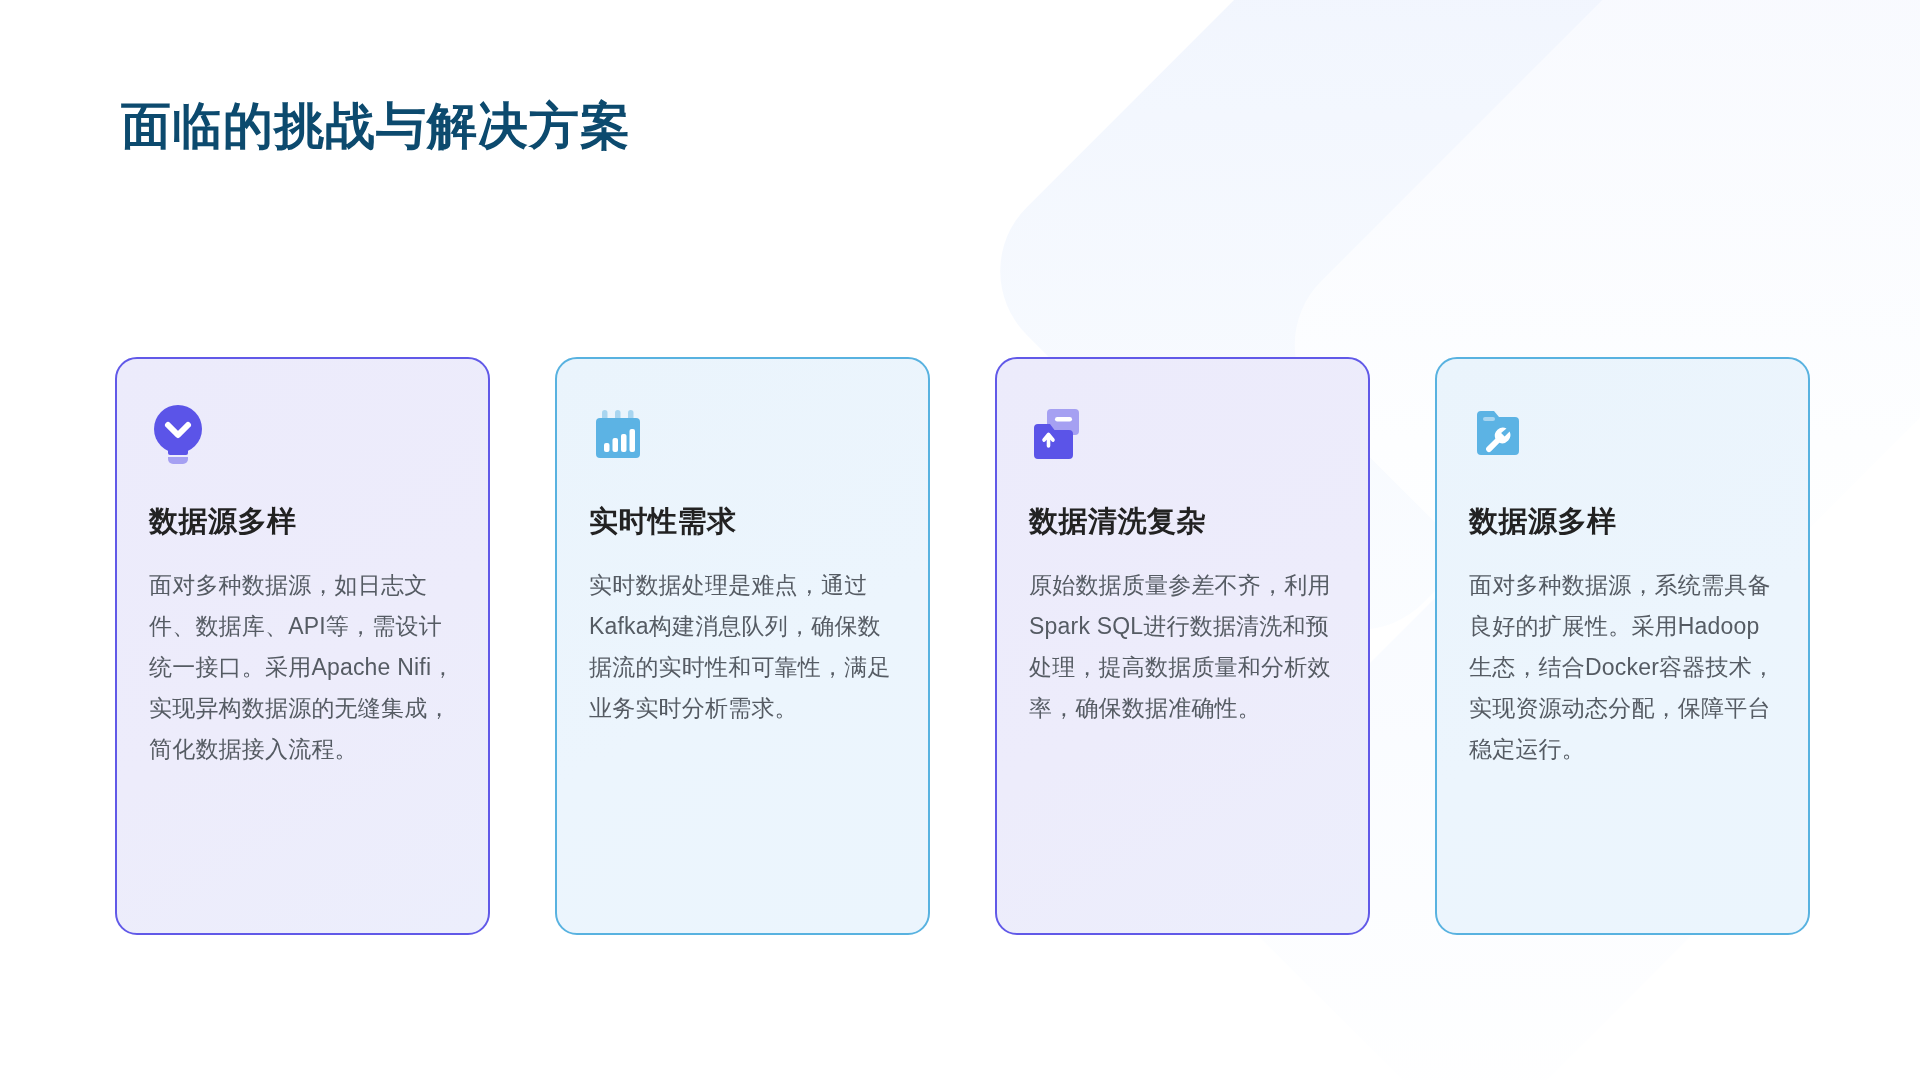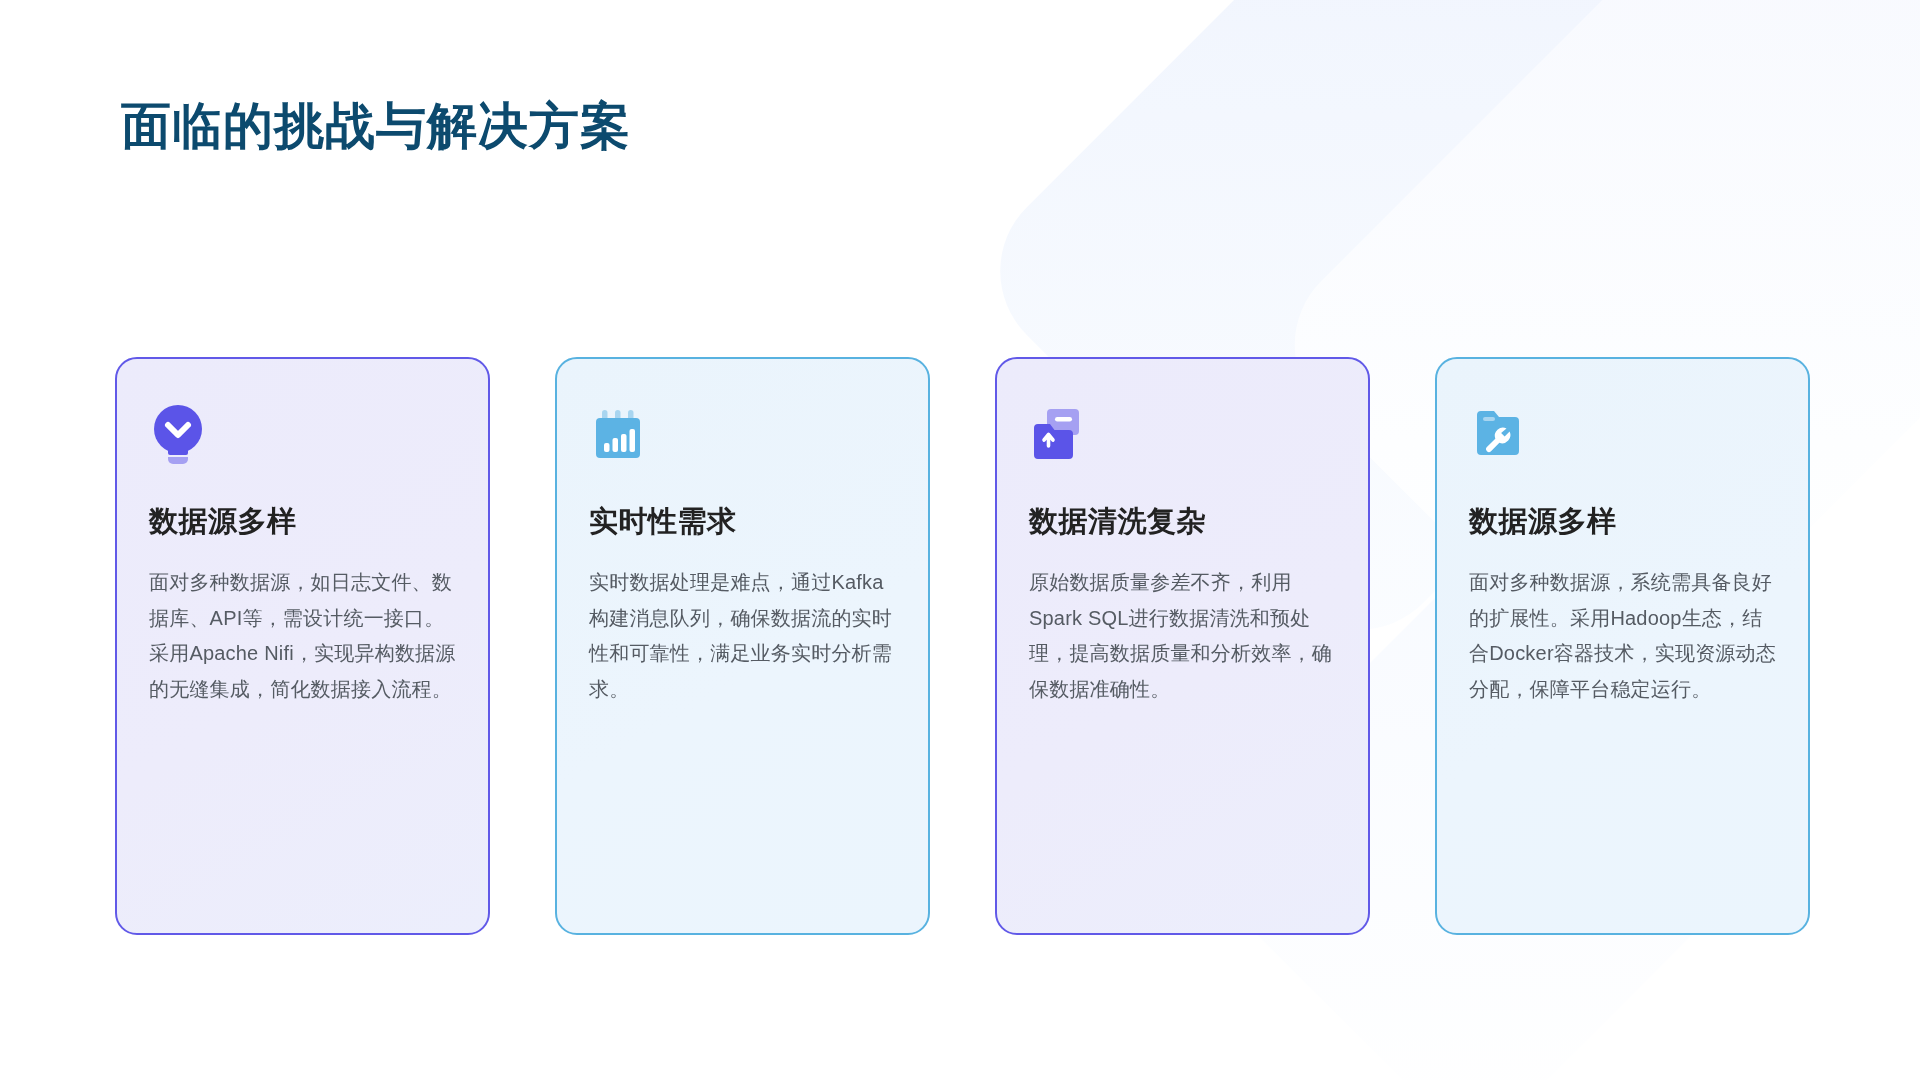--- a/index.html
+++ b/index.html
@@ -111,21 +111,21 @@
   }
   .card-title {
     font-size: 29px;
     font-weight: 700;
     color: #222222;
     line-height: 1.25;
     margin: 0 0 26px 0;
     letter-spacing: 0.5px;
   }
   .card-body {
-    font-size: 20px;
+    font-size: 23px;
     color: #555b63;
     line-height: 1.78;
     margin: 0;
     letter-spacing: 0.2px;
     word-break: break-word;
   }
 </style>
 </head>
 <body>
 

